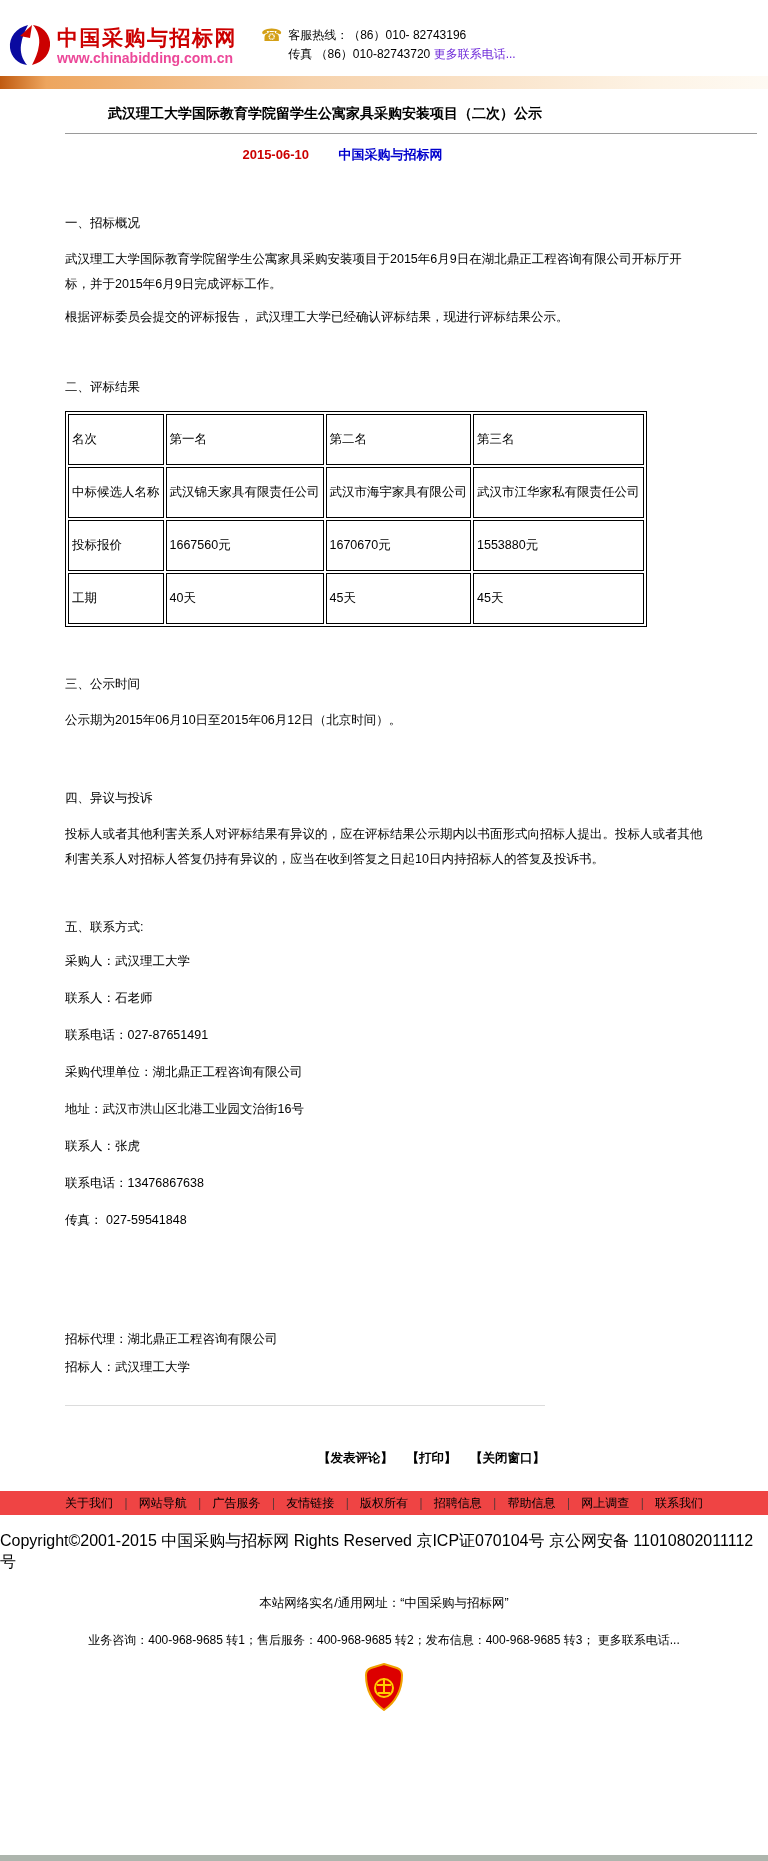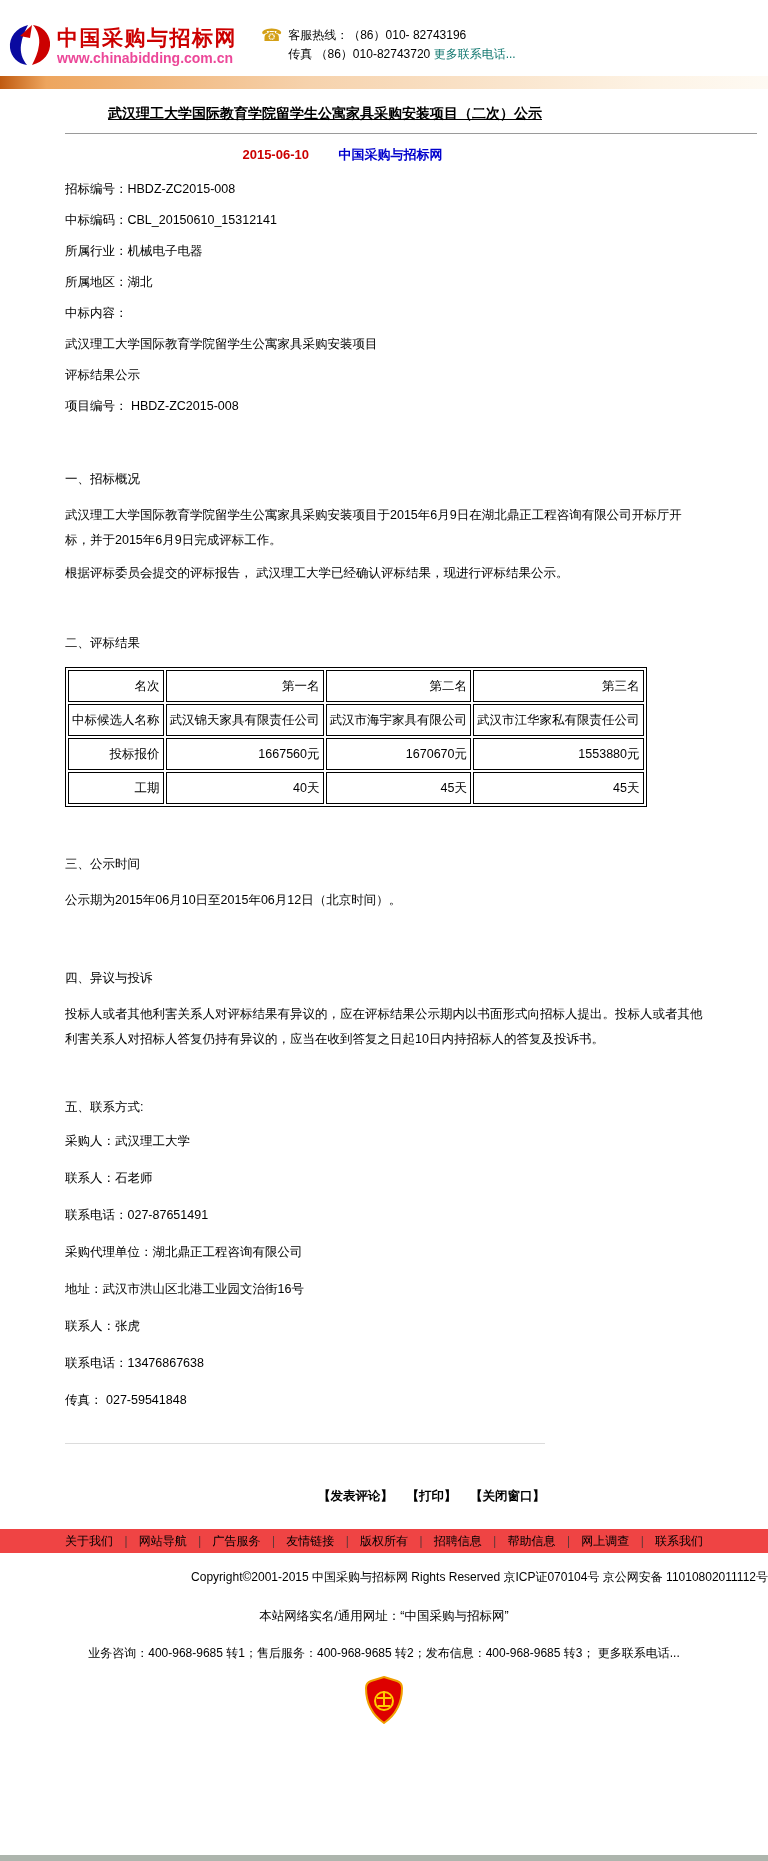--- a/index.html
+++ b/index.html
@@ -10,53 +10,53 @@
   
   .site-header { display:flex; align-items:center; height:76px; padding:14px 10px 0 8px; }
   .logo { display:flex; align-items:center; cursor:pointer; }
   .logo-icon svg { display:block; }
   .logo-text { margin-left:5px; }
   .site-name { font-size:21px; font-weight:bold; color:#cc0000; letter-spacing:1.5px; line-height:25px; }
   .site-url  { font-size:14px; font-weight:bold; color:#ec4899; line-height:16px; }
   .contact { display:flex; margin-left:24px; align-items:flex-start; }
   .phone-icon { font-size:17px; color:#d4a017; margin-right:6px; line-height:19px; }
   .contact-lines { font-size:12px; line-height:19px; color:#000; }
-  .more-link { color:#0f766e; text-decoration:none; cursor:pointer; }
+  .more-link { color:#6d28d9; text-decoration:none; cursor:pointer; }
 
   .topbar { height:13px; background:linear-gradient(90deg,#c05a10 0%,#eda55e 6%,#f6d2ac 40%,#fdf3e5 85%,#fefaf3 100%); }
 
   
   .article { padding-left:65px; font-size:12.5px; }
-  .title { width:520px; margin-top:14px; font-size:14px; font-weight:bold; text-align:center; line-height:20px;text-decoration:underline; }
+  .title { width:520px; margin-top:14px; font-size:14px; font-weight:bold; text-align:center; line-height:20px; }
   .title-rule { width:692px; border:none; border-top:1px solid #9a9a9a; margin-top:10px; }
   .date-row { width:555px; text-align:center; margin-top:12px; font-size:13px; font-weight:bold; height:20px; }
   .date { color:#cc0000; }
   .source { color:#0000cc; margin-left:26px; }
   .meta { margin-top:8px; }
   .meta p { line-height:31px; }
   .heading { line-height:31px; }
   .mt42 { margin-top:42px; }
   .mt50 { margin-top:50px; }
   .mt40 { margin-top:40px; }
   .para { margin-top:8px; line-height:25px; width:640px; }
   .result-table { margin-top:8px; border-collapse:separate; border-spacing:2px; border:1px solid #000; }
-  .result-table td { border:1px solid #000; padding:0 3px; height:32px; font-size:12.5px; white-space:nowrap;text-align:right; }
+  .result-table td { border:1px solid #000; padding:16px 3px; height:20px; font-size:12.5px; white-space:nowrap; }
   .col0 { width:88px; } .col1 { width:140px; } .col2 { width:133px; } .col3 { width:130px; }
   .contacts p { line-height:37px; }
   .signature { margin-top:86px; }
   .signature p { line-height:28px; }
   .end-rule { width:480px; border:none; border-top:1px solid #dcdcdc; margin-top:24px; }
   .actions { width:480px; margin-top:44px; text-align:right; font-size:12.5px; font-weight:bold; }
   .actions a { cursor:pointer; margin-left:10px; color:#000; text-decoration:none; }
 
   
   .footer-links { margin-top:24px; height:24px; background:#ef4444; display:flex; justify-content:center; align-items:center; font-size:12px; }
   .footer-links a { color:#000; text-decoration:none; cursor:pointer; }
   .footer-links .sep { margin:0 7px; color:#333; }
-  .copyright { text-align:right; margin-top:16px; font-size:12px; }
+  .copyright { text-align:left; margin-top:16px; font-size:16px; }
   .realname { text-align:center; margin-top:22px; font-size:12.5px; }
   .service { text-align:center; margin-top:20px; font-size:12px; }
   .badge-wrap { margin-top:14px; display:flex; justify-content:center; }
   .bottom-strip { position:absolute; bottom:0; left:0; width:100%; height:6px; background:#adb5ad; }
 </style>
 </head>
 <body>
 
 <div class="page">
 
@@ -89,30 +89,20 @@
   <div class="topbar"></div>
 
   <main class="article">
     <h1 class="title">武汉理工大学国际教育学院留学生公寓家具采购安装项目（二次）公示</h1>
     <hr class="title-rule">
     <div class="date-row">
       <span class="date">2015-06-10</span>
       <span class="source">中国采购与招标网</span>
     </div>
 
-    <div class="meta">
-      <p>招标编号：HBDZ-ZC2015-008</p>
-      <p>中标编码：CBL_20150610_15312141</p>
-      <p>所属行业：机械电子电器</p>
-      <p>所属地区：湖北</p>
-      <p>中标内容：</p>
-      <p>武汉理工大学国际教育学院留学生公寓家具采购安装项目</p>
-      <p>评标结果公示</p>
-      <p>项目编号： HBDZ-ZC2015-008</p>
-    </div>
 
     <p class="heading mt42">一、招标概况</p>
     <p class="para">武汉理工大学国际教育学院留学生公寓家具采购安装项目于2015年6月9日在湖北鼎正工程咨询有限公司开标厅开标，并于2015年6月9日完成评标工作。</p>
     <p class="para">根据评标委员会提交的评标报告， 武汉理工大学已经确认评标结果，现进行评标结果公示。</p>
 
     <p class="heading mt42">二、评标结果</p>
     <table class="result-table">
       <tbody>
           <tr>
         <td class="col0">名次</td>
@@ -152,20 +142,24 @@
       <p>采购人：武汉理工大学</p>
       <p>联系人：石老师</p>
       <p>联系电话：027-87651491</p>
       <p>采购代理单位：湖北鼎正工程咨询有限公司</p>
       <p>地址：武汉市洪山区北港工业园文治街16号</p>
       <p>联系人：张虎</p>
       <p>联系电话：13476867638</p>
       <p>传真： 027-59541848</p>
     </div>
 
+    <div class="signature">
+      <p>招标代理：湖北鼎正工程咨询有限公司</p>
+      <p>招标人：武汉理工大学</p>
+    </div>
 
     <hr class="end-rule">
 
     <div class="actions">
       <a>【发表评论】</a>
       <a>【打印】</a>
       <a>【关闭窗口】</a>
     </div>
   </main>
 

